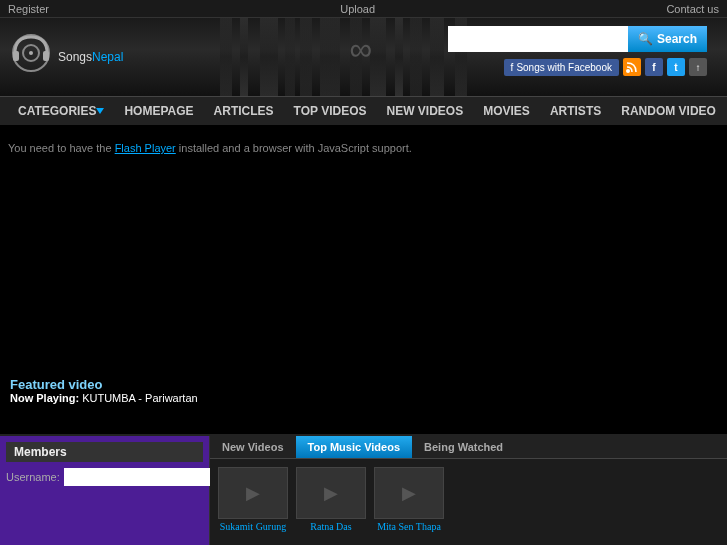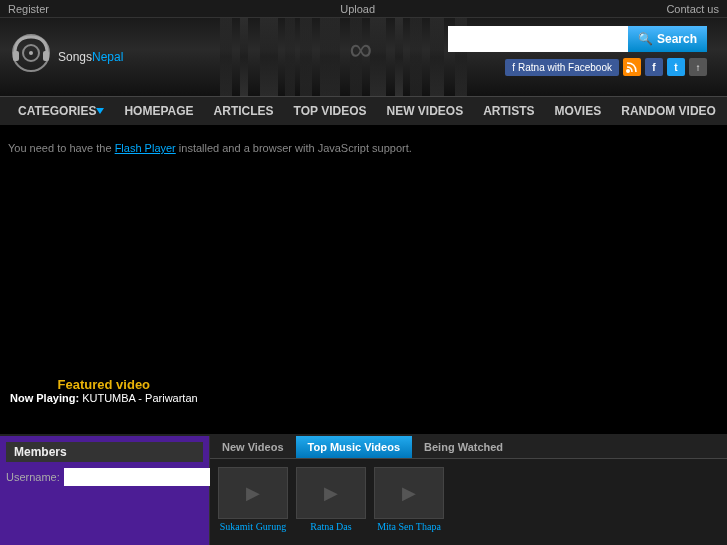--- a/index.html
+++ b/index.html
@@ -168,24 +168,23 @@
     }
     .flash-message a { color: #00aaff; text-decoration: underline; }
 
     
     .featured-label {
       position: absolute;
       bottom: 30px;
       left: 10px;
     }
     .featured-title {
-      color: #eab308;
+      color: #7dd3fc;
       font-size: 13px;
       font-weight: bold;
-      text-align: center;
     }
     .featured-nowplaying {
       color: #aaa;
       font-size: 11px;
     }
     .featured-nowplaying span {
       color: #fff;
       font-weight: bold;
     }
 
@@ -359,21 +358,21 @@
         <input type="text" class="search-input" placeholder="" style="">
         <button class="search-btn">
           <span>🔍</span>
           <span>Search</span>
         </button>
       </div>
 
       <div class="social-row" style="position:relative;bottom:auto;right:auto;">
         <div class="fb-login-btn">
           <span>f</span>
-          <span>Ratna with Facebook</span>
+          <span>Songs with Facebook</span>
         </div>
         <div class="social-icon social-rss">
           <svg width="12" height="12" viewBox="0 0 12 12">
             <circle cx="2" cy="10" r="2" fill="#fff"></circle>
             <path d="M1 6 Q6 6 6 11" fill="none" stroke="#fff" stroke-width="1.5"></path>
             <path d="M1 2 Q10 2 10 11" fill="none" stroke="#fff" stroke-width="1.5"></path>
           </svg>
         </div>
         <div class="social-icon social-fb">f</div>
         <div class="social-icon social-tw">t</div>
@@ -385,22 +384,22 @@
 
 <div class="nav">
   <a class="nav-item nav-categories" href="#">
     <span>CATEGORIES</span>
     <div class="caret"></div>
   </a>
   <a class="nav-item" href="#">HOMEPAGE</a>
   <a class="nav-item" href="#">ARTICLES</a>
   <a class="nav-item" href="#">TOP VIDEOS</a>
   <a class="nav-item" href="#">NEW VIDEOS</a>
+  <a class="nav-item" href="#">MOVIES</a>
   <a class="nav-item" href="#">ARTISTS</a>
-  <a class="nav-item" href="#">MOVIES</a>
   <a class="nav-item" href="#">RANDOM VIDEO</a>
 </div>
 
 <div class="main-content">
   <div class="flash-message">
     <span>You need to have the </span><a href="#">Flash Player</a><span> installed and a browser with JavaScript support.</span>
   </div>
 
   <div class="featured-label">
     <div class="featured-title">Featured video</div>

